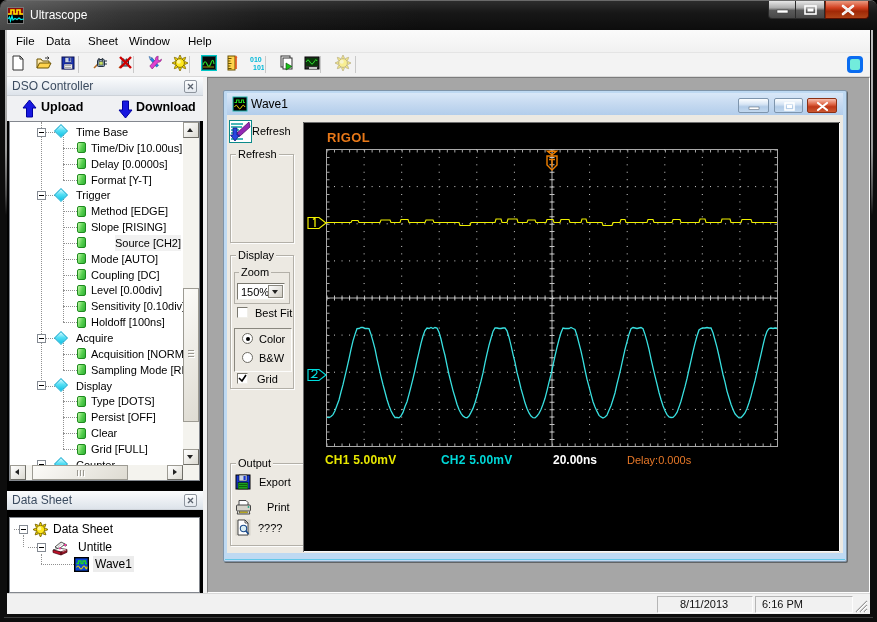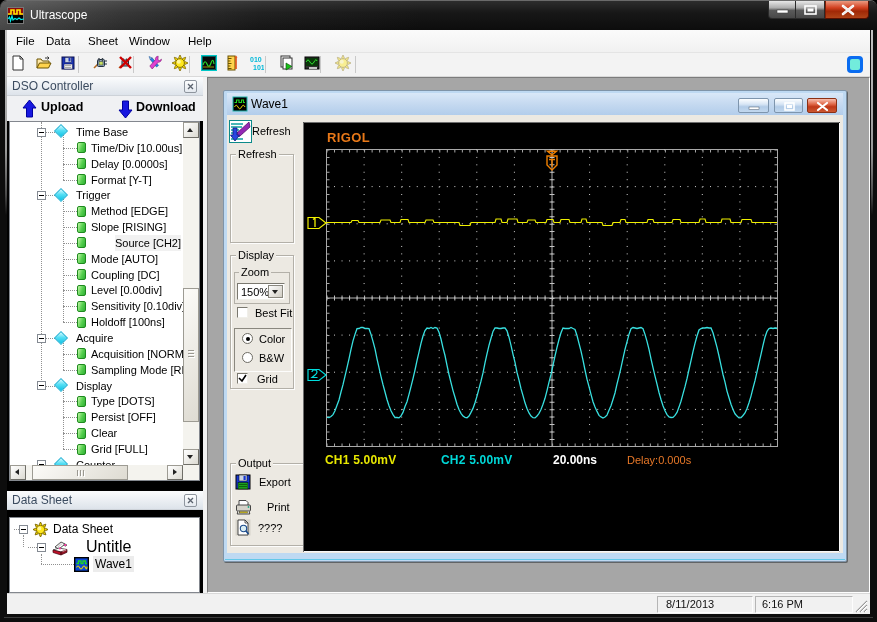--- a/index.html
+++ b/index.html
@@ -359,21 +359,21 @@
             <path d="M3 8 L9 3 l4 2 -6 5z" fill="#fff" stroke="#222" stroke-width=".8"></path>
             <path d="M5 7 l4-3.2 M6 8 l4-3.2" stroke="#999" stroke-width=".6"></path>
             <path d="M13 5 l2 1 -1.5 1.2 -2-1.1z" fill="#e8e8e8" stroke="#222" stroke-width=".6"></path>
             <path d="M1 11 L7 9 l8 1.5 -6 2.5z" fill="#fff" stroke="#222" stroke-width=".7"></path>
             <path d="M1 11 v2.5 L9 16 v-3z" fill="#c01028" stroke="#400610" stroke-width=".7"></path>
             <path d="M15 10.5 v2.8 L9 16 v-3z" fill="#901020" stroke="#400610" stroke-width=".7"></path>
             <path d="M10 11.5 l4-1.6 M10.5 12.6 l4-1.7" stroke="#f0c0c8" stroke-width=".7"></path>
             <circle cx="13.2" cy="6" r="1.1" fill="#ff30a0"></circle>
             <circle cx="8" cy="9.5" r="1" fill="#ff30a0"></circle>
           </svg>
-          <div class="trow" style="left:76px;top:21px;font-size:16px">Untitle</div>
+          <div class="trow" style="left:68px;top:21px;font-size:12px">Untitle</div>
           <svg class="a" style="left:64px;top:39px" width="15" height="15" viewBox="0 0 15 15">
             <rect x="0.7" y="0.7" width="13.6" height="13.6" fill="#0b46d8" stroke="#000" stroke-width="1.4"></rect>
             <rect x="2" y="2" width="11" height="11" fill="#0b46d8" stroke="#28c8e8" stroke-width="0"></rect>
             <path d="M2.5 6.5 h2 v-2.5 h2.5 v2.5 h2 v-2.5 h2.5 v2.5 h1.5" stroke="#22d422" stroke-width="1.3" fill="none"></path>
             <path d="M2.5 10.5 q1.5-3 3 0 t3 0 3 0 1.5-1" stroke="#e8d800" stroke-width="1.1" fill="none"></path>
           </svg>
           <div class="trow" style="left:83px;top:38px;font-size:12px;background:#ececec;padding:0 2px">Wave1</div>
         </div>
       </div>
       <div class="a" id="mdi">
@@ -523,20 +523,20 @@
                 <text x="140" y="349" font-size="12" letter-spacing="0.2" font-weight="bold" fill="#00d8d8" font-family="Liberation Sans">CH2 5.00mV</text>
                 <text x="252" y="349" font-size="12" font-weight="bold" fill="#fff" font-family="Liberation Sans">20.00ns</text>
                 <text x="326" y="349" font-size="11" fill="#e87828" font-family="Liberation Sans">Delay:0.000s</text>
               </svg>
             </div>
           </div>
           <div class="a" style="left:1px;bottom:1px;width:620px;height:1px;background:#64c8e8"></div>
         </div>
       </div>
       <div class="a" id="statusbar">
-        <div class="spanel" style="left:650px;width:96px;padding-left:8px">8/11/2013</div>
+        <div class="spanel" style="left:650px;width:96px;padding-left:22px">8/11/2013</div>
         <div class="spanel" style="left:748px;width:98px;padding-left:6px">6:16 PM</div>
         <svg class="a" style="right:2px;top:6px" width="13" height="13">
           <path d="M12 1 L1 12 M12 5 L5 12 M12 9 L9 12" stroke="#999" stroke-width="1.2"></path>
           <path d="M12 2 L2 12 M12 6 L6 12 M12 10 L10 12" stroke="#fff" stroke-width="1"></path>
         </svg>
       </div>
     </div>
   </div>
 </body></html>

